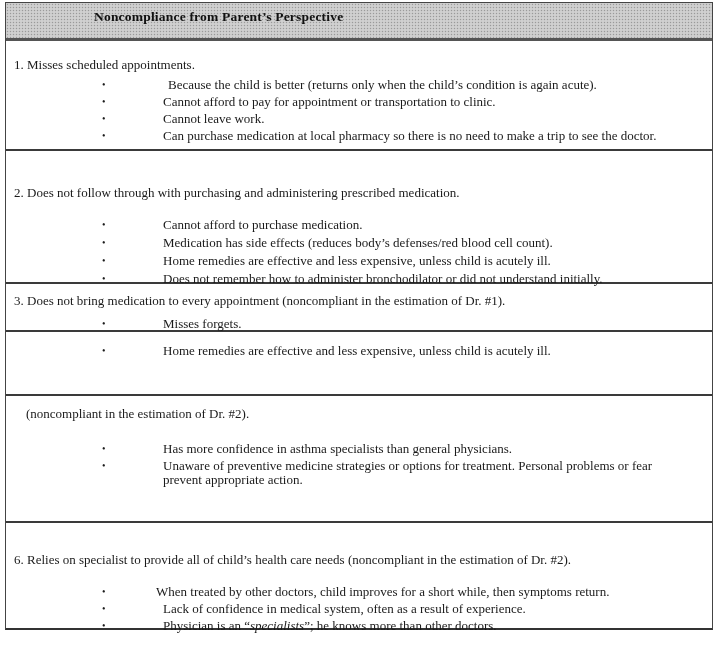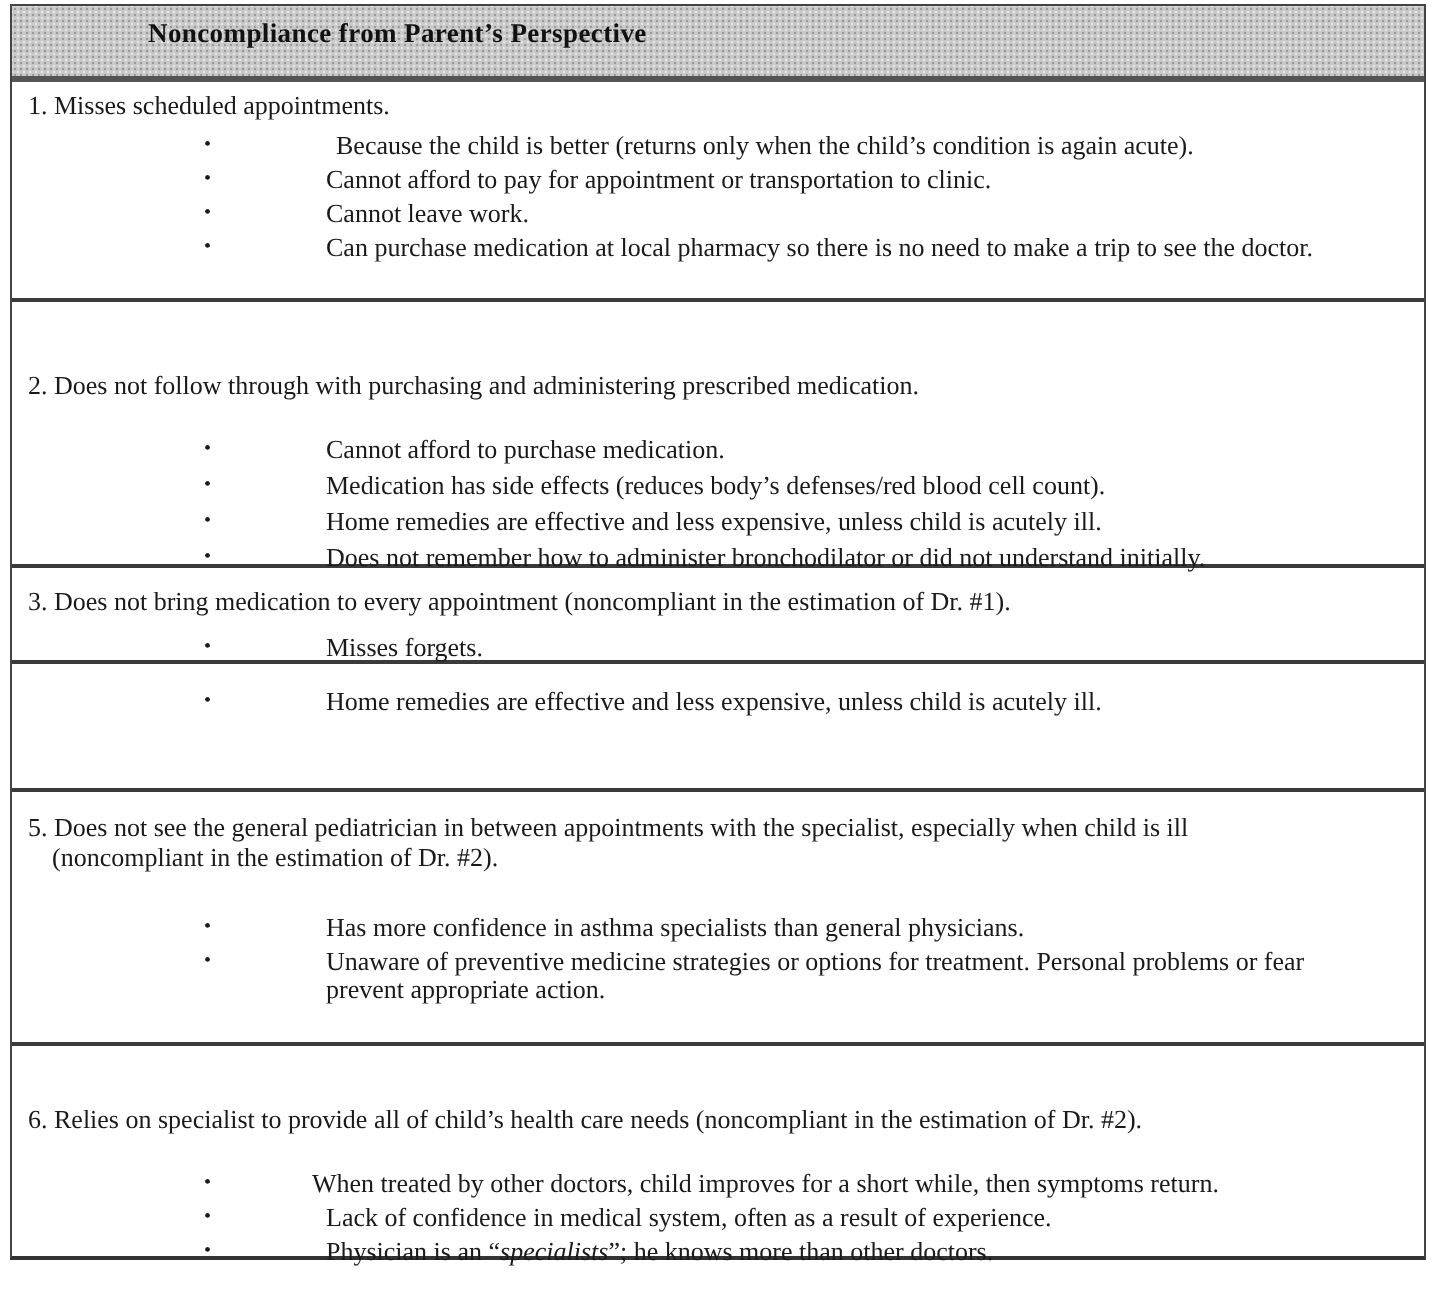--- a/index.html
+++ b/index.html
@@ -28,21 +28,21 @@
     background-image:
       radial-gradient(#9a9a9a 0.6px, transparent 0.8px),
       radial-gradient(#e6e6e6 0.6px, transparent 0.8px);
     background-size: 3px 3px, 3px 3px;
     background-position: 0 0, 1.5px 1.5px;
     border-bottom: 3px solid #555;
     box-sizing: border-box;
     display: flex; align-items: flex-start;
   }
   .header-title {
-    margin-left: 68px; margin-top: 6px;
+    margin-left: 88px; margin-top: 6px;
     font-size: 13.5px; font-weight: bold; letter-spacing: 0.2px;
     color: #111;
   }
   .row {
     position: relative;
     border-bottom: 2.5px solid #3a3a3a;
     box-sizing: border-box;
     background: transparent;
   }
   .row:last-child { border-bottom: none; }
@@ -52,21 +52,21 @@
   }
   .bullets { list-style: none; margin: 0; padding: 0; }
   .bullet {
     position: relative; font-size: 13px; line-height: 14px;
     padding-left: 157px; padding-right: 20px;
   }
   .bullet .dot {
     position: absolute; left: 96px; top: 0; font-size: 10px;
   }
   .r1 { height: 110px; }
-  .r1 .row-title { padding-top: 4px; }
+  .r1 .row-title { padding-top: 16px; }
   .r1 .bullets { margin-top: 6px; }
   .r1 .bullet { margin-bottom: 3px; }
   .r1 .bullet:first-child { padding-left: 162px; }
 
   .r2 { height: 133px; }
   .r2 .row-title { padding-top: 34px; }
   .r2 .bullets { margin-top: 18px; }
   .r2 .bullet { margin-bottom: 4px; }
 
   .r3 { height: 48px; }
@@ -129,21 +129,20 @@
   </div>
 
   <div class="row r4">
     <ul class="bullets">
       <li class="bullet"><span class="dot">•</span><span>Home remedies are effective and less expensive, unless child is acutely ill.</span></li>
     </ul>
   </div>
 
   <div class="row r5">
     <div class="row-title">
-      <span>5. Does not see the general pediatrician in between appointments with the specialist, especially when child is ill</span>
       <span class="sub">(noncompliant in the estimation of Dr. #2).</span>
     </div>
     <ul class="bullets">
       <li class="bullet"><span class="dot">•</span><span>Has more confidence in asthma specialists than general physicians.</span></li>
       <li class="bullet"><span class="dot">•</span><span>Unaware of preventive medicine strategies or options for treatment. Personal problems or fear prevent appropriate action.</span></li>
     </ul>
   </div>
 
   <div class="row r6">
     <div class="row-title">6. Relies on specialist to provide all of child’s health care needs (noncompliant in the estimation of Dr. #2).</div>

